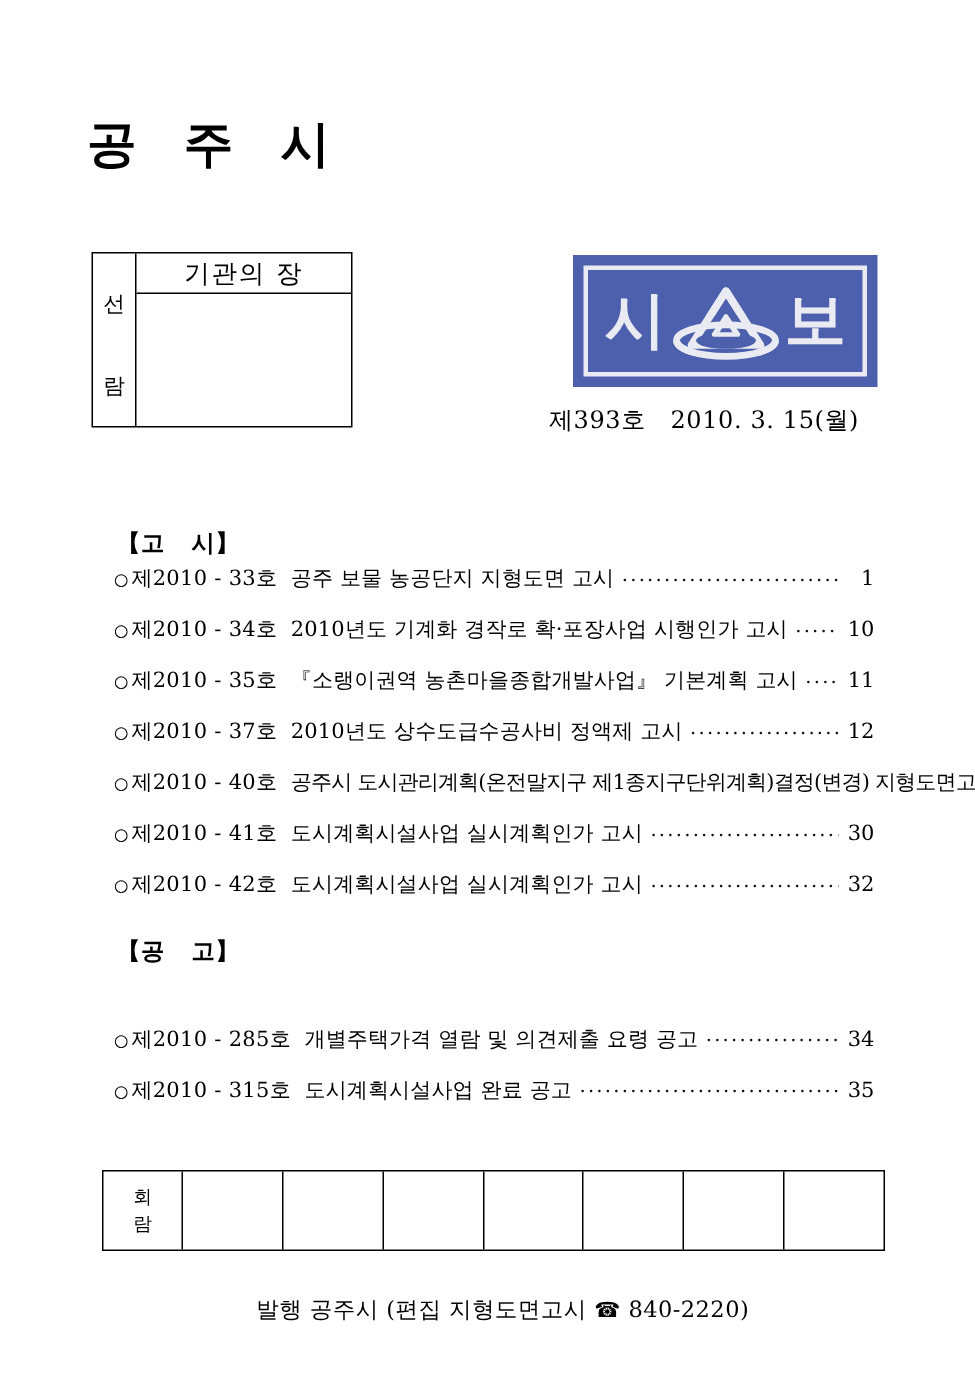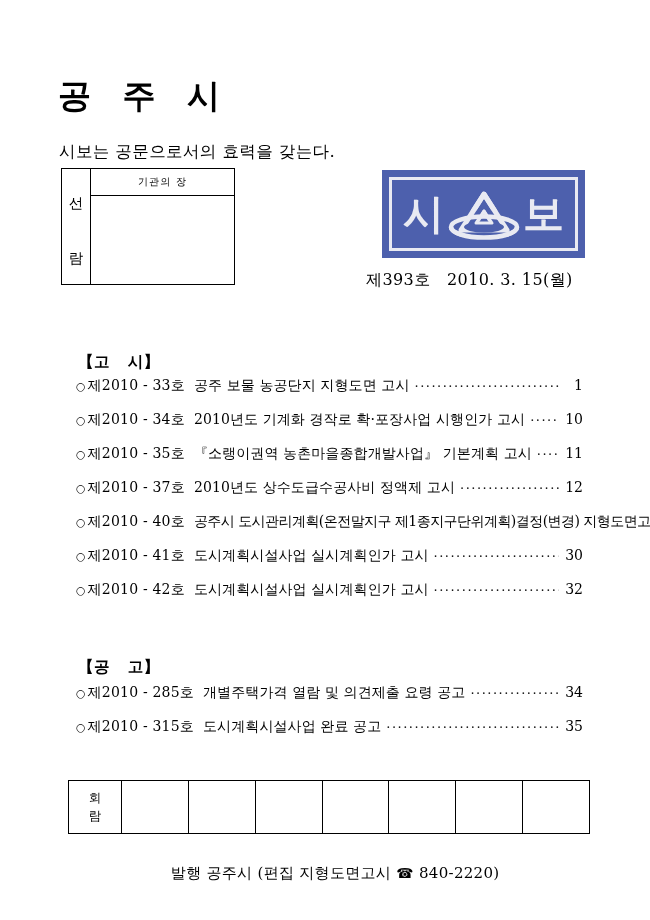--- a/index.html
+++ b/index.html
@@ -82,21 +82,21 @@
     box-sizing: border-box;
   }
   #approval-head-cell {
     height: 27px;
     flex: 0 0 27px;
     border-bottom: 1.4px solid #000;
     box-sizing: border-box;
     display: flex;
     align-items: center;
     justify-content: center;
-    font-size: 10px;
+    font-size: 17px;
     letter-spacing: 1.2px;
     white-space: pre;
     text-align: center;
   }
   #approval-body-cell {
     flex: 1 1 auto;
   }
 
   
   #sibo-banner {
@@ -149,21 +149,21 @@
   
   .section-heading {
     position: absolute;
     left: 78px;
     font-size: 15.5px;
     font-weight: bold;
     letter-spacing: 0.5px;
     white-space: pre;
   }
   #heading-gosi { top: 352px; }
-  #heading-gonggo { top: 657px; }
+  #heading-gonggo { top: 624px; }
 
   .toc-list {
     position: absolute;
     left: 76px;
     width: 507px;
   }
   #toc-gosi { top: 377px; }
   #toc-gonggo { top: 684px; }
 
   .toc-item {
@@ -250,21 +250,20 @@
     font-size: 14px;
     font-family: "DejaVu Sans", sans-serif;
   }
 </style>
 </head>
 <body>
 
 <div class="page">
 
   <div id="masthead-title">공 주 시</div>
-  <div id="masthead-subtitle">시보는 공문으로서의 효력을 갖는다.</div>
 
   <div id="approval-table">
     <div id="approval-side-col">
       <div class="approval-side-char" id="approval-side-char-1">선</div>
       <div class="approval-side-char" id="approval-side-char-2">람</div>
     </div>
     <div id="approval-main-col">
       <div id="approval-head-cell">기관의 장</div>
       <div id="approval-body-cell"></div>
     </div>

